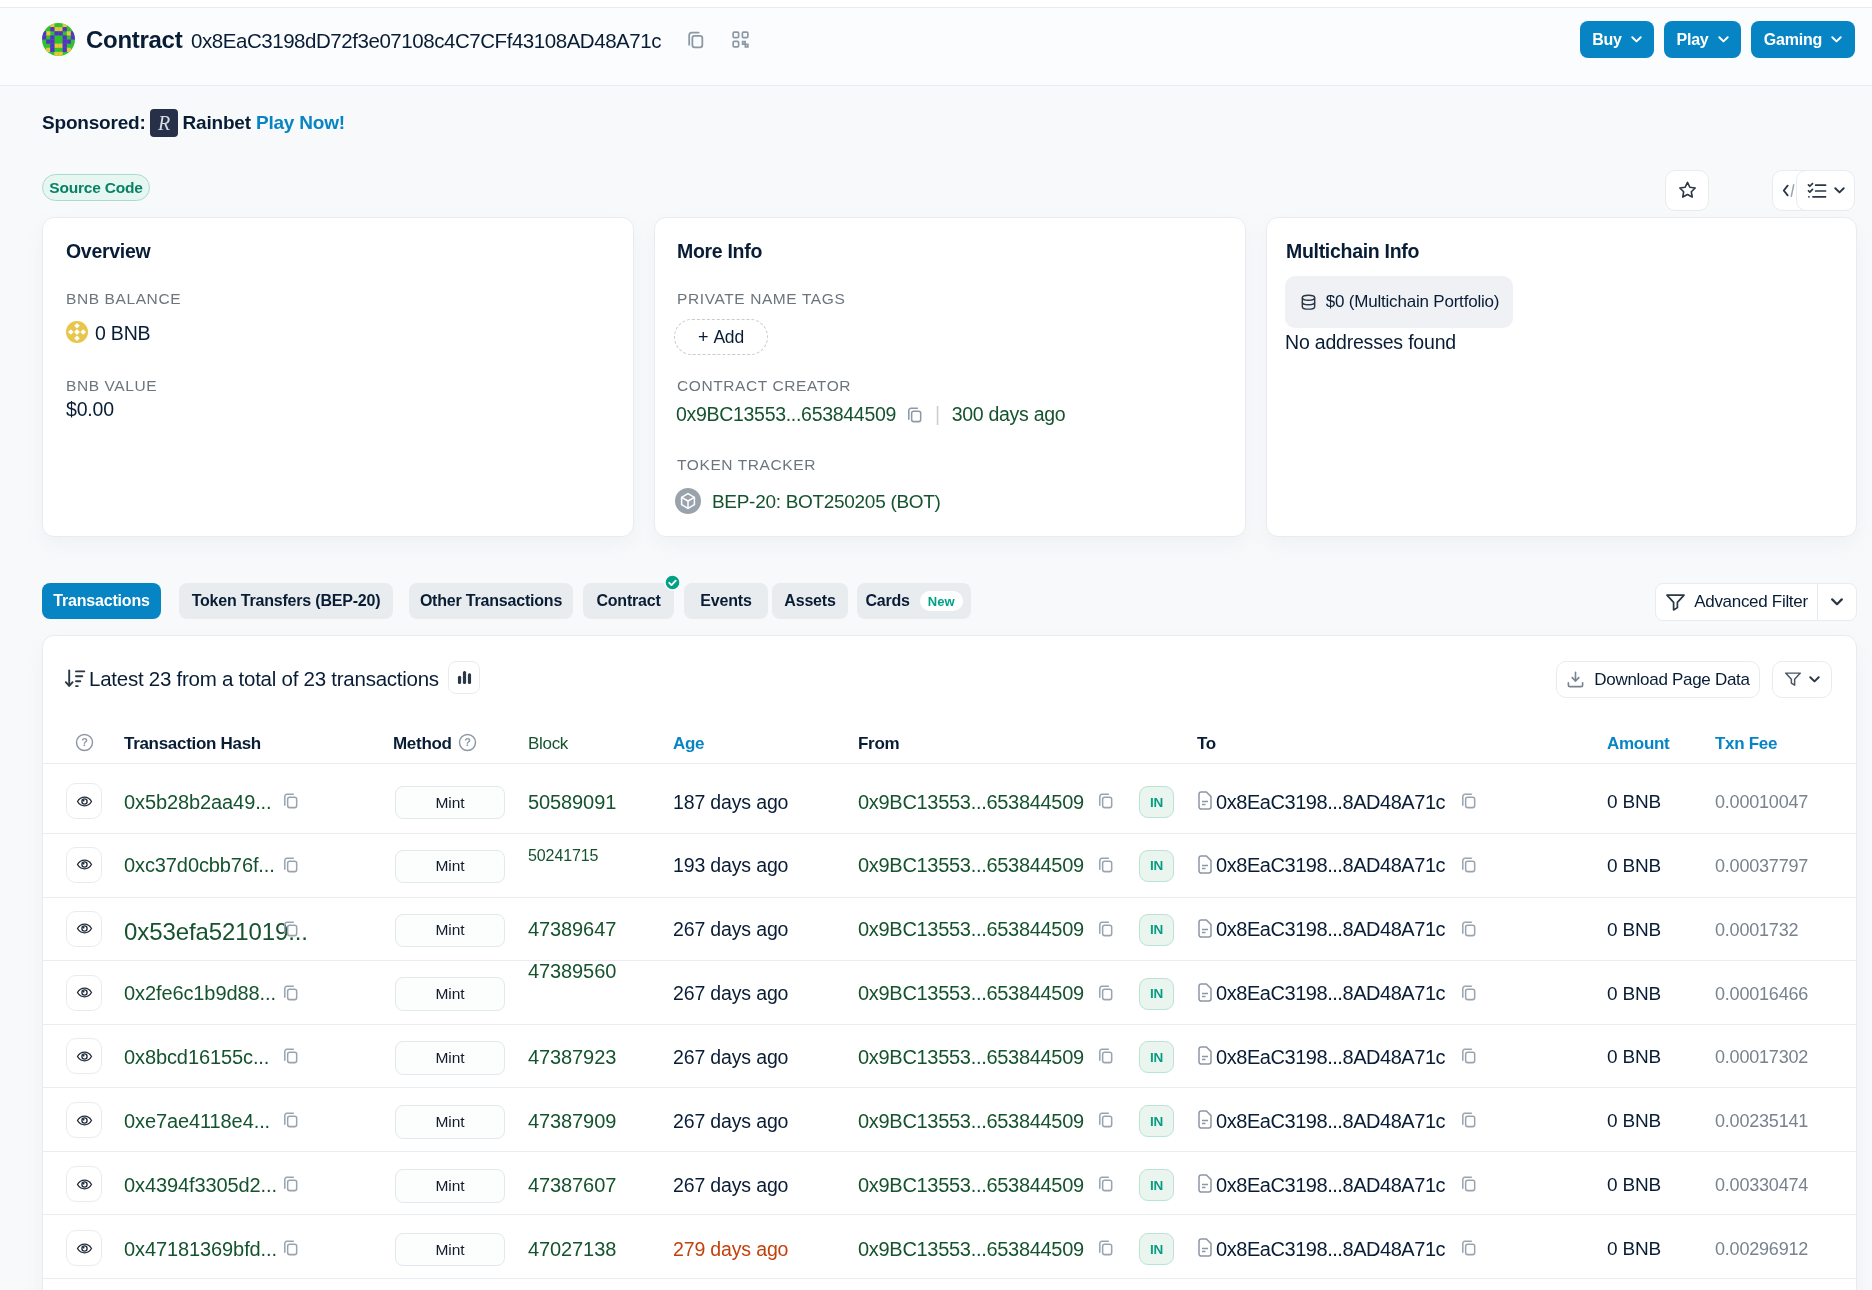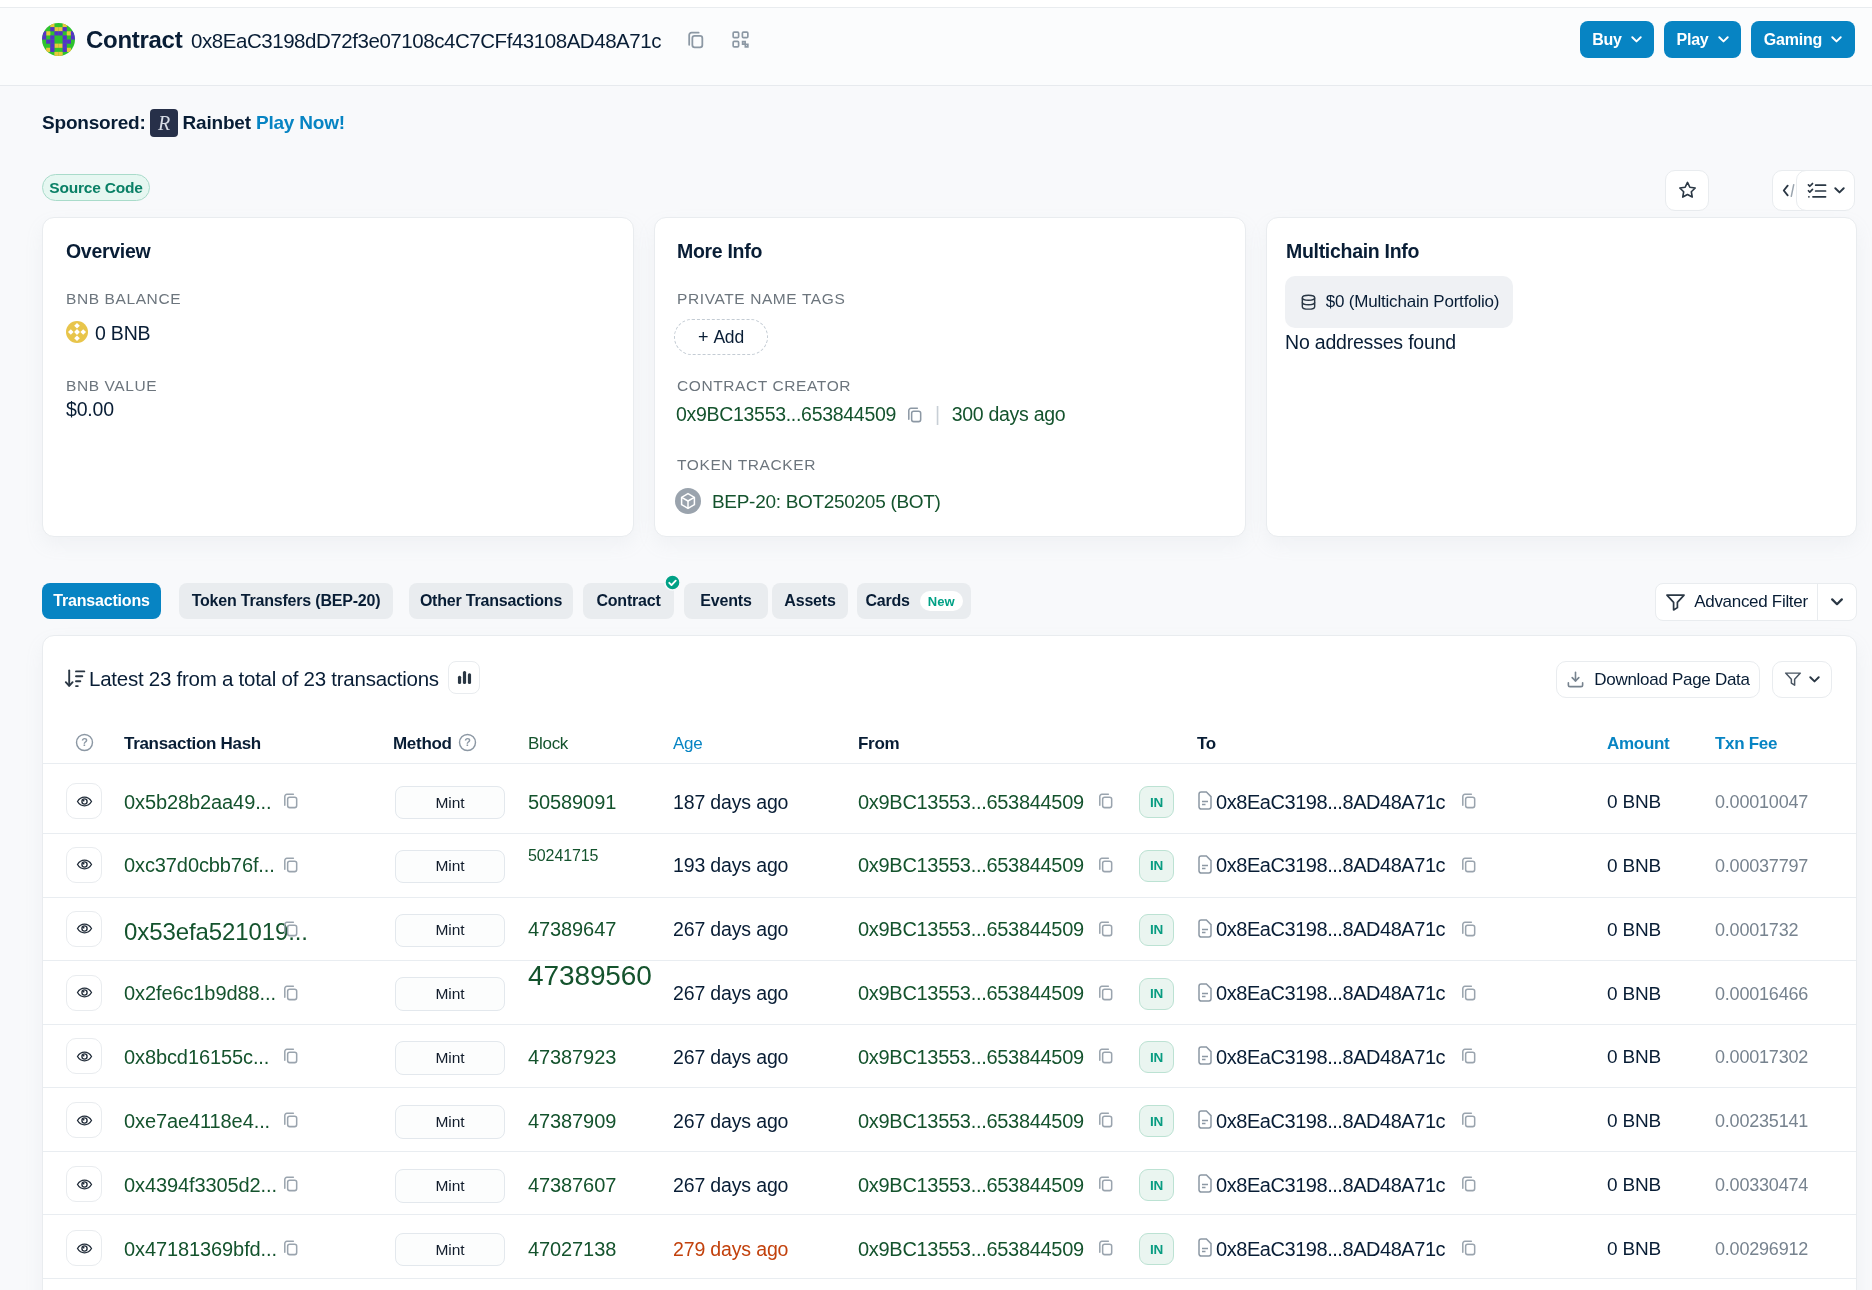--- a/index.html
+++ b/index.html
@@ -222,21 +222,21 @@
     <svg width="11" height="7" viewBox="0 0 12 8" fill="none">
       <path d="M1.2 1.4 6 6.2 10.8 1.4" stroke="#2a3744" stroke-width="2.2" stroke-linecap="round" stroke-linejoin="round"></path>
     </svg>
   </div>
 <div class="abs" style="left:75px;top:733px"><svg width="19" height="19" viewBox="0 0 20 20">
       <circle cx="10" cy="10" r="8.4" fill="none" stroke="#8c98a4" stroke-width="1.5"></circle>
       <text x="10" y="14" text-anchor="middle" font-size="11.5" font-weight="bold" fill="#8c98a4" font-family="Liberation Sans,sans-serif">?</text>
     </svg></div>
 <div class="abs" style="left:124px;top:734px;font-size:17px;font-weight:bold;color:#081d35;letter-spacing:-0.3px">Transaction Hash</div>
 <div class="abs" style="left:528px;top:734px;font-size:17px;font-weight:normal;color:#14532d;letter-spacing:-0.3px">Block</div>
-<div class="abs" style="left:673px;top:734px;font-size:17px;font-weight:normal;color:#0784c3;letter-spacing:-0.3px">Age</div>
+<div class="abs" style="left:673px;top:734px;font-size:17px;font-weight:bold;color:#0784c3;letter-spacing:-0.3px">Age</div>
 <div class="abs" style="left:858px;top:734px;font-size:17px;font-weight:bold;color:#081d35;letter-spacing:-0.3px">From</div>
 <div class="abs" style="left:1197px;top:734px;font-size:17px;font-weight:bold;color:#081d35;letter-spacing:-0.3px">To</div>
 <div class="abs" style="left:1607px;top:734px;font-size:17px;font-weight:bold;color:#0784c3;letter-spacing:-0.3px">Amount</div>
 <div class="abs" style="left:1715px;top:734px;font-size:17px;font-weight:bold;color:#0784c3;letter-spacing:-0.3px">Txn Fee</div>
 <div class="abs" style="left:393px;top:734px;font-size:17px;font-weight:bold;color:#081d35;letter-spacing:-0.3px">Method</div>
 <div class="abs" style="left:458px;top:733px"><svg width="19" height="19" viewBox="0 0 20 20">
       <circle cx="10" cy="10" r="8.4" fill="none" stroke="#8c98a4" stroke-width="1.5"></circle>
       <text x="10" y="14" text-anchor="middle" font-size="11.5" font-weight="bold" fill="#8c98a4" font-family="Liberation Sans,sans-serif">?</text>
     </svg></div>
 <div class="rowline" style="left:43px;top:763px"></div>
@@ -345,21 +345,21 @@
       <circle cx="10" cy="9" r="3.1"></circle>
       <circle cx="9" cy="8" r="1" fill="#222d3a" stroke="none"></circle>
     </svg>
   </div>
 <div class="abs link" style="left:124px;top:982.1px;font-size:20px;letter-spacing:-0.1px">0x2fe6c1b9d88...</div>
 <div class="abs" style="left:281px;top:982.6px"><svg width="19" height="19" viewBox="0 0 20 20" fill="none">
       <rect x="7" y="6.5" width="9.5" height="11" rx="2.2" stroke="#9aa4ae" stroke-width="1.6"></rect>
       <path d="M13 3.5H6.2A2.2 2.2 0 0 0 4 5.7v9.3" stroke="#9aa4ae" stroke-width="1.6" stroke-linecap="round"></path>
     </svg></div>
 <div class="abs" style="left:395px;top:977.4px;width:110px;height:33.5px;background:#fcfdfd;border:1px solid #e3e8ed;border-radius:8px;display:flex;align-items:center;justify-content:center;font-size:15.5px;color:#121d2c;letter-spacing:-0.1px">Mint</div>
-<div class="abs link" style="left:528px;top:960px;font-size:28px;letter-spacing:-0.1px">47389560</div>
+<div class="abs link" style="left:528px;top:960px;font-size:20px;letter-spacing:-0.1px">47389560</div>
 <div class="abs" style="left:673px;top:982.1px;font-size:19.5px;letter-spacing:-0.15px;color:#081d35">267 days ago</div>
 <div class="abs link" style="left:858px;top:982.1px;font-size:20px;letter-spacing:-0.3px">0x9BC13553...653844509</div>
 <div class="abs" style="left:1096px;top:982.6px"><svg width="19" height="19" viewBox="0 0 20 20" fill="none">
       <rect x="7" y="6.5" width="9.5" height="11" rx="2.2" stroke="#9aa4ae" stroke-width="1.6"></rect>
       <path d="M13 3.5H6.2A2.2 2.2 0 0 0 4 5.7v9.3" stroke="#9aa4ae" stroke-width="1.6" stroke-linecap="round"></path>
     </svg></div>
 <div class="abs" style="left:1139px;top:977.6px;width:35px;height:32px;background:#eaf5f0;border:1px solid #bce2d3;border-radius:9px;display:flex;align-items:center;justify-content:center;font-size:13.5px;font-weight:bold;color:#089c81;letter-spacing:-0.2px">IN</div>
 <div class="abs" style="left:1197px;top:982.6px"><svg width="16" height="19" viewBox="0 0 16 19" fill="none" stroke="#8c98a4" stroke-width="1.5">
       <path d="M2 3.2A2.2 2.2 0 0 1 4.2 1h5.2L14 5.6v10.2a2.2 2.2 0 0 1-2.2 2.2H4.2A2.2 2.2 0 0 1 2 15.8z"></path>
       <path d="M5 10.5h6M5 13.5h3.5"></path>

